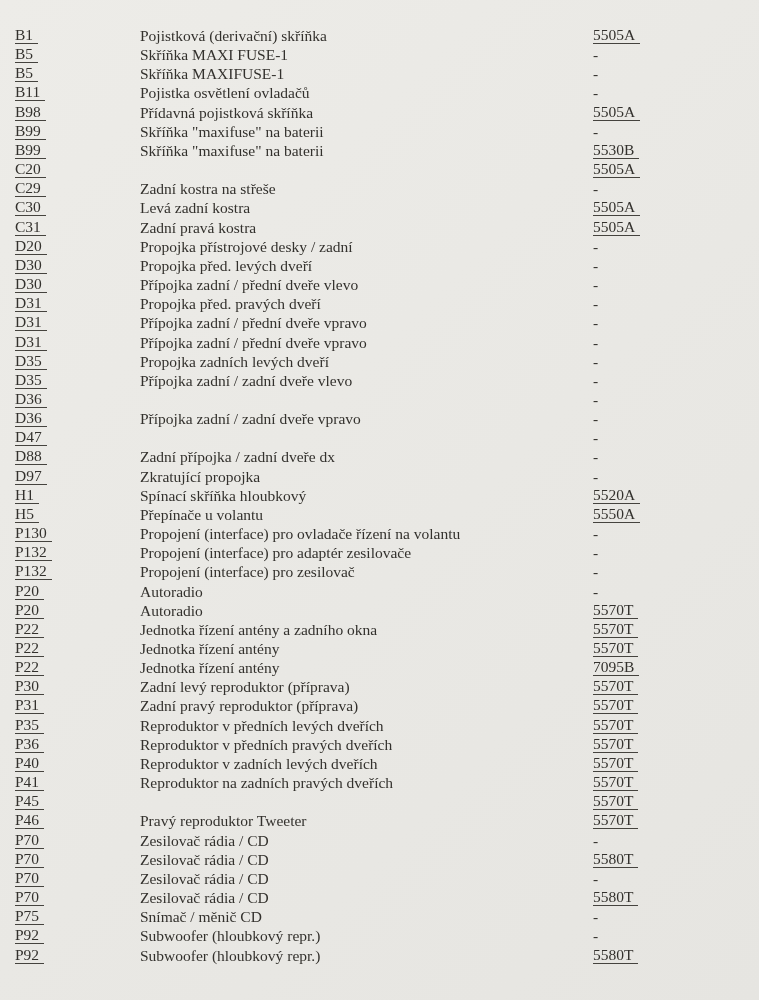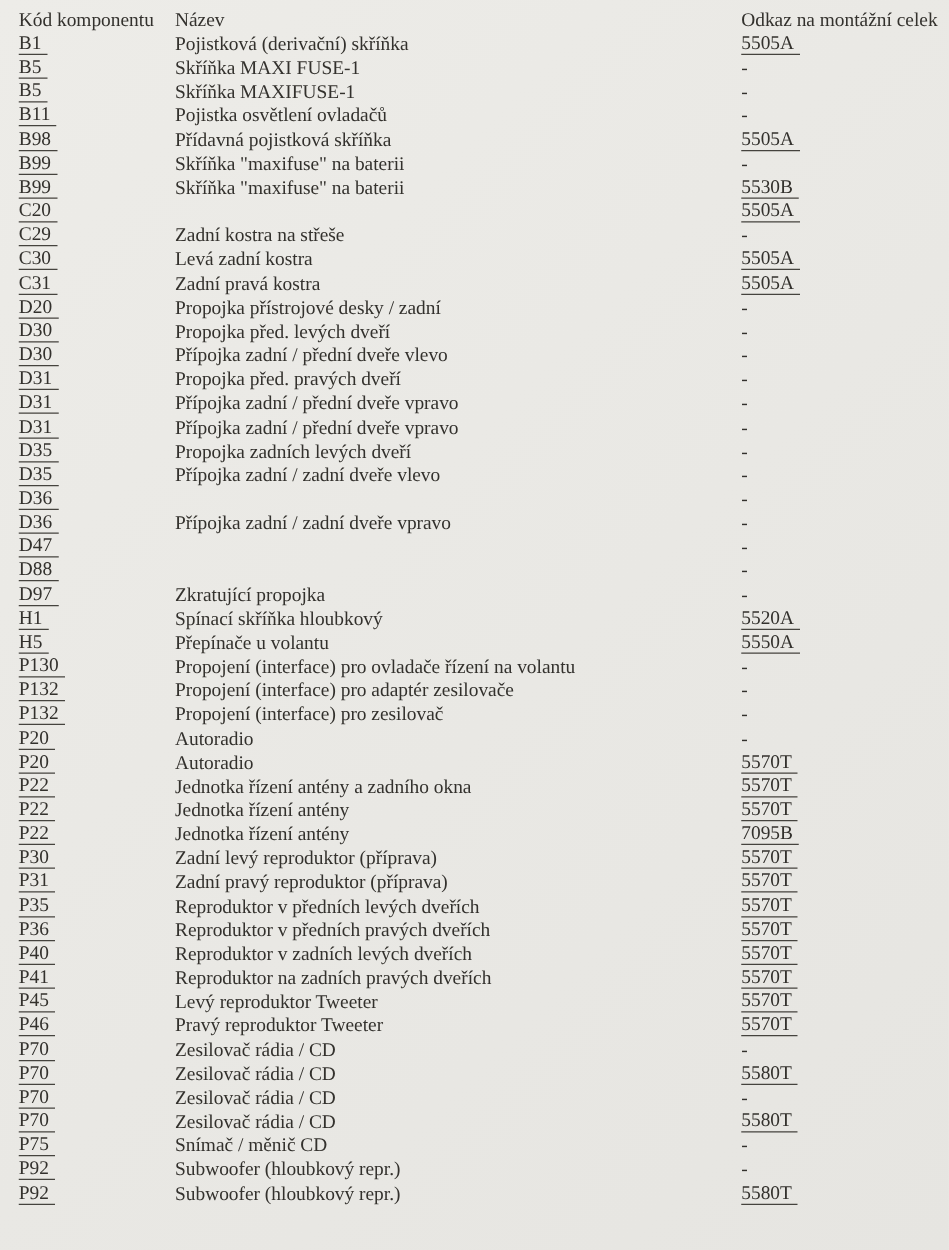--- a/index.html
+++ b/index.html
@@ -57,25 +57,20 @@
   }
   .hdr {
     border-bottom: none;
   }
 </style>
 </head>
 <body>
 
 <div class="page">
 
-  <div class="header-row">
-    <span class="cell code hdr">Kód komponentu</span>
-    <span class="cell name hdr">Název</span>
-    <span class="cell ref hdr">Odkaz na montážní celek</span>
-  </div>
 
   <div class="table-body">
       <div class="row">
         <span class="cell code u">B1</span>
         <span class="cell name">Pojistková (derivační) skříňka</span>
         <span class="cell ref u">5505A</span>
       </div>
       <div class="row">
         <span class="cell code u">B5</span>
         <span class="cell name">Skříňka MAXI FUSE-1</span>
@@ -173,20 +168,21 @@
         <span class="cell code u">D36</span>
         <span class="cell name">Přípojka zadní / zadní dveře vpravo</span>
         <span class="cell ref">-</span>
       </div>
       <div class="row">
         <span class="cell code u">D47</span>
         <span class="cell ref">-</span>
       </div>
       <div class="row">
         <span class="cell code u">D88</span>
+        <span class="cell name">Zadní přípojka / zadní dveře dx</span>
         <span class="cell ref">-</span>
       </div>
       <div class="row">
         <span class="cell code u">D97</span>
         <span class="cell name">Zkratující propojka</span>
         <span class="cell ref">-</span>
       </div>
       <div class="row">
         <span class="cell code u">H1</span>
         <span class="cell name">Spínací skříňka hloubkový</span>
@@ -262,21 +258,20 @@
         <span class="cell name">Reproduktor v zadních levých dveřích</span>
         <span class="cell ref u">5570T</span>
       </div>
       <div class="row">
         <span class="cell code u">P41</span>
         <span class="cell name">Reproduktor na zadních pravých dveřích</span>
         <span class="cell ref u">5570T</span>
       </div>
       <div class="row">
         <span class="cell code u">P45</span>
-        <span class="cell name">Levý reproduktor Tweeter</span>
         <span class="cell ref u">5570T</span>
       </div>
       <div class="row">
         <span class="cell code u">P46</span>
         <span class="cell name">Pravý reproduktor Tweeter</span>
         <span class="cell ref u">5570T</span>
       </div>
       <div class="row">
         <span class="cell code u">P70</span>
         <span class="cell name">Zesilovač rádia / CD</span>

